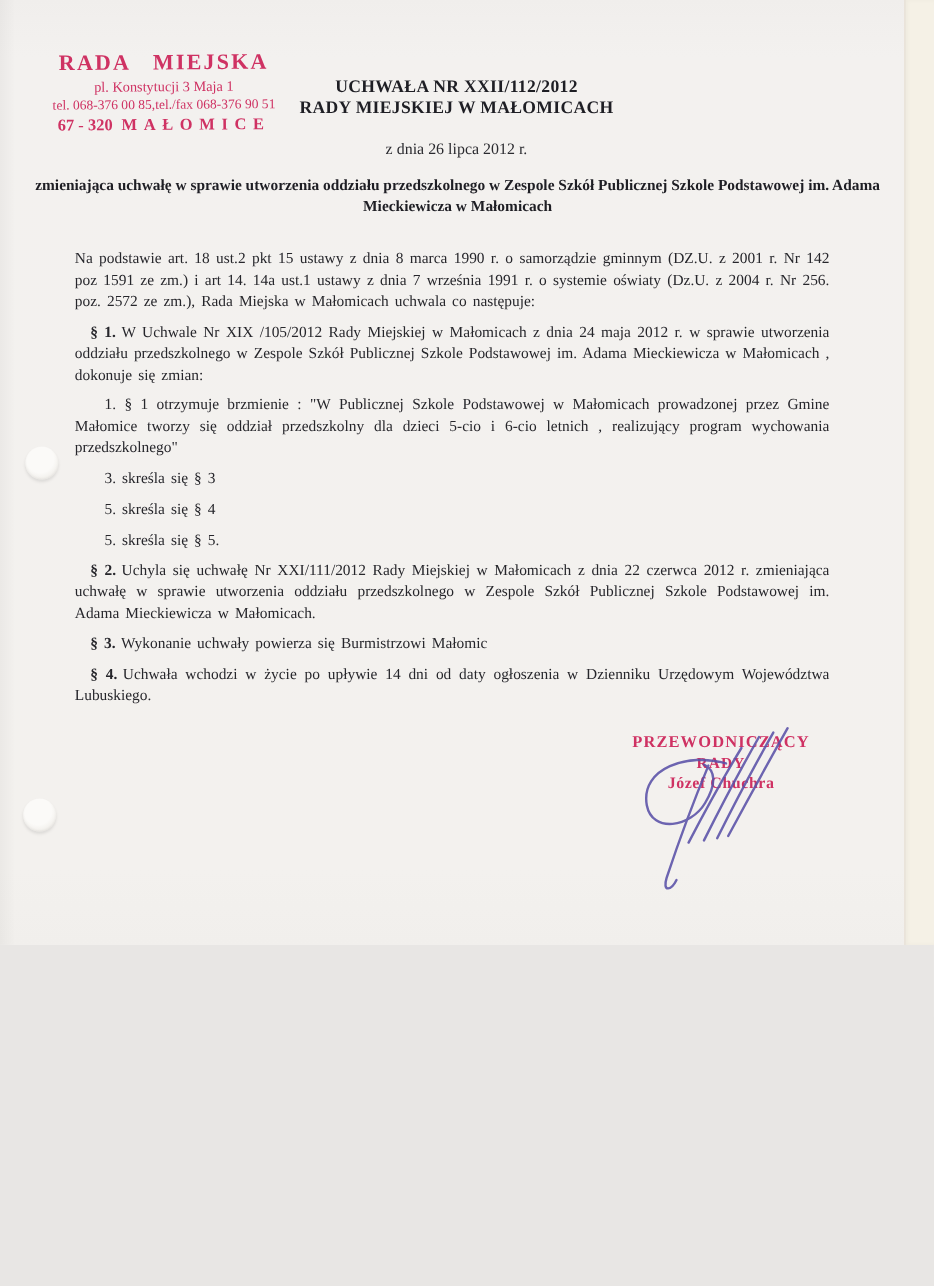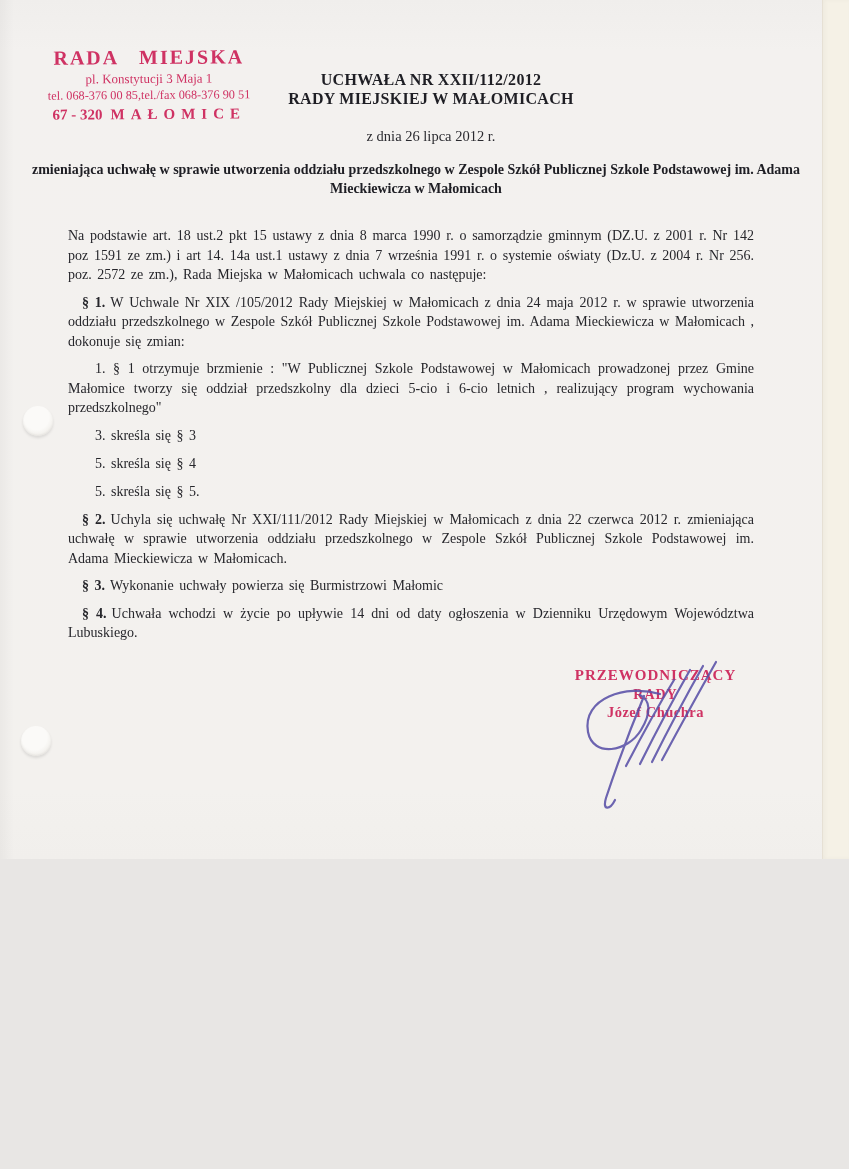--- a/index.html
+++ b/index.html
@@ -39,28 +39,28 @@
     transform:rotate(-0.4deg);
   }
   .stamp .l1{font-size:20px;font-weight:bold;letter-spacing:2px;word-spacing:14px;}
   .stamp .l2{font-size:13px;margin-top:2px;}
   .stamp .l3{font-size:12.3px;margin-top:1px;white-space:nowrap;}
   .stamp .l4{font-size:15px;margin-top:3px;font-weight:bold;}
   .stamp .l4 .city{letter-spacing:6px;margin-left:8px;}
 
   
   .title-block{
-    position:absolute;left:16px;top:70px;width:830px;text-align:center;
+    position:absolute;left:0;top:70px;width:830px;text-align:center;
   }
   .title-block .t1,.title-block .t2{
     font-weight:bold;font-size:16px;line-height:19px;letter-spacing:0.3px;color:#1e1e24;
   }
   .date-line{
     position:absolute;left:0;top:128px;width:830px;text-align:center;
-    font-size:14.5px;color:#2a2a2f;padding-left:16px;
+    font-size:14.5px;color:#2a2a2f;
   }
   .subject{
     position:absolute;left:30px;top:160px;width:772px;text-align:center;
     font-weight:bold;font-size:14px;line-height:19px;color:#1e1e24;
   }
 
   
   .body{
     position:absolute;left:68px;top:226px;width:686px;
     font-size:14px;line-height:19.5px;text-align:justify;word-spacing:2px;

